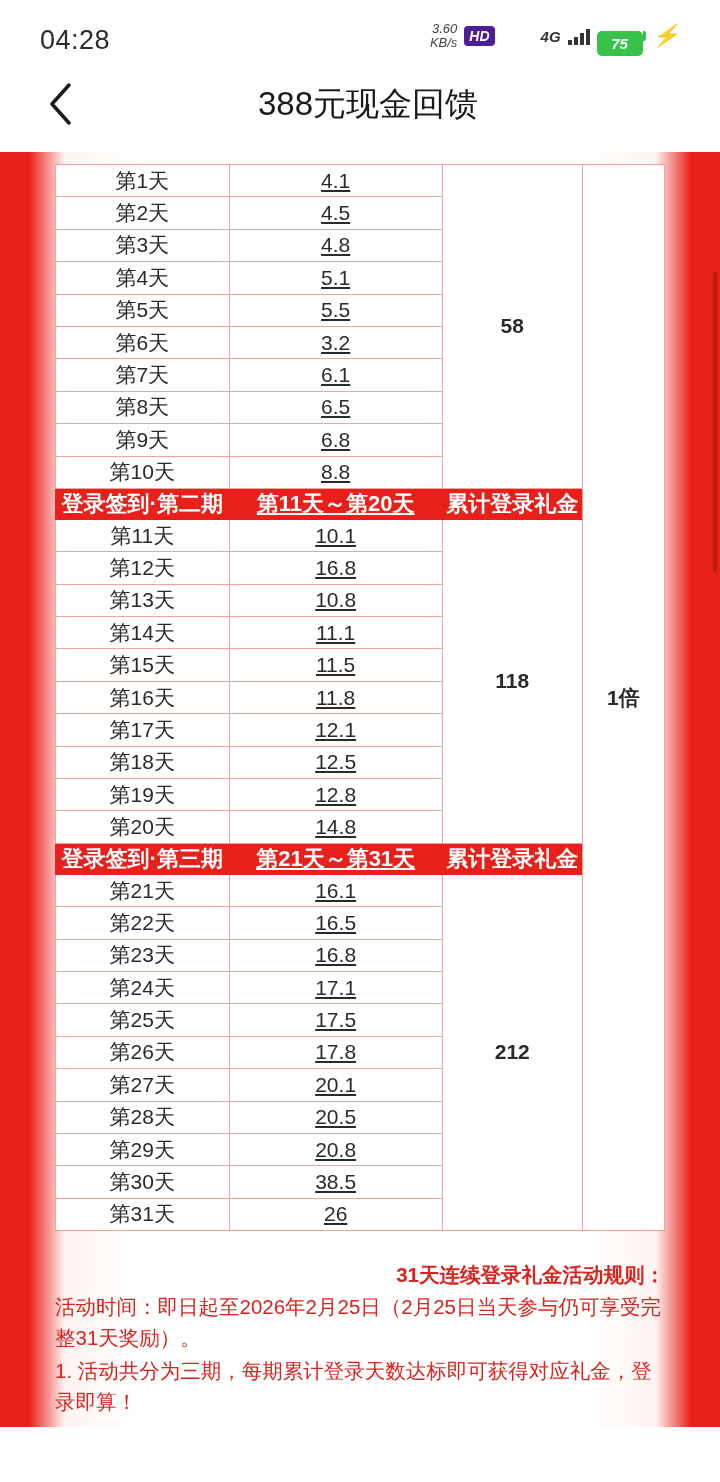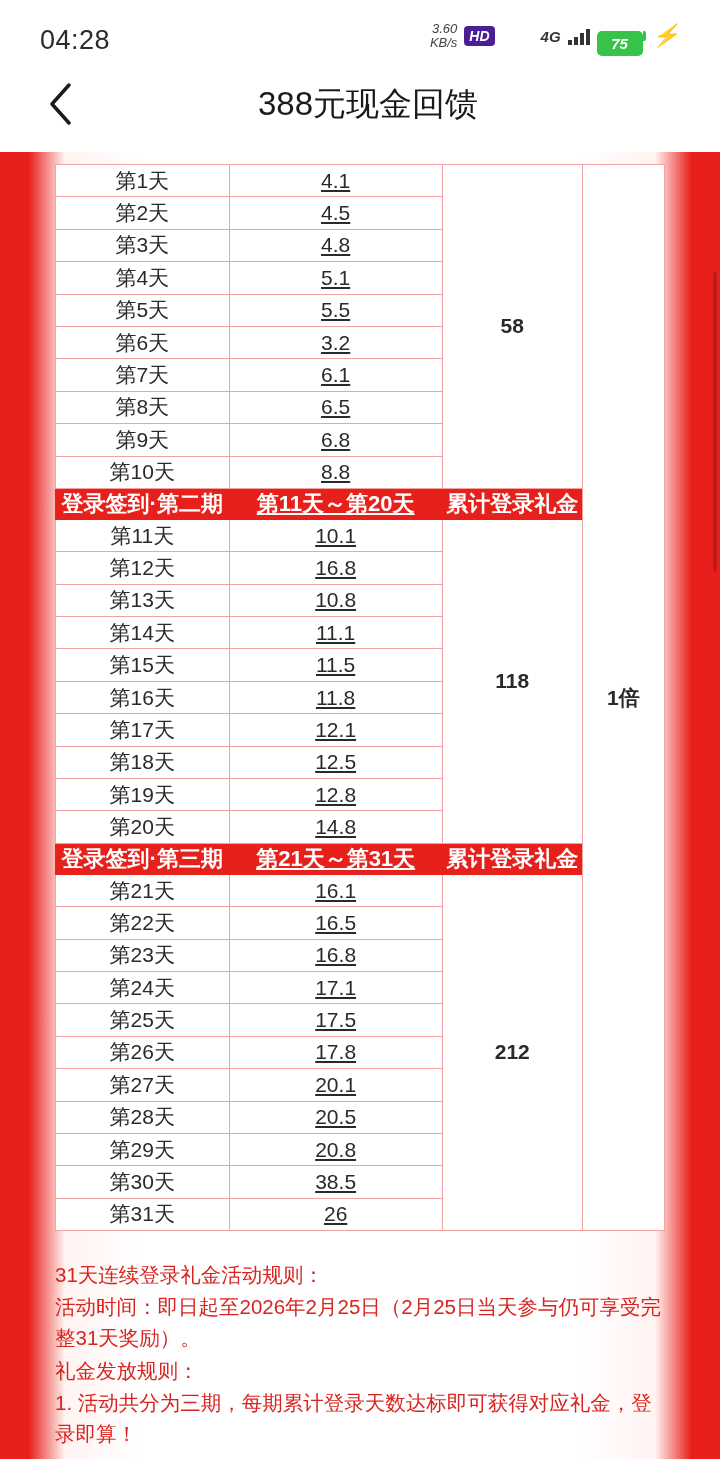--- a/index.html
+++ b/index.html
@@ -90,21 +90,21 @@
     background: #e8201c; color: #fff; font-weight: bold; font-size: 22px;
     border: 1px solid #e8201c; height: 20px;
   }
 
   .rules {
     padding: 14px 55px 0 55px;
     font-size: 20.5px;
     line-height: 1.52;
     color: #d8241f;
   }
-  .rules .r-title { font-weight: normal; margin-top: 2px; }
+  .rules .r-title { font-weight: bold; margin-top: 2px; text-align: right; }
   .rules .r-line { margin-top: 1px; }
 
   
   .scrollbar {
     position: absolute; right: 3px; top: 120px; width: 4px; height: 300px;
     background: rgba(0,0,0,.18); border-radius: 2px;
   }
 </style>
 </head>
 <body>
@@ -288,21 +288,20 @@
                 <td class="c-day">第31天</td>
                 <td class="c-amt">26</td>
               </tr>
             </tbody>
         </table>
       </div>
       <div class="rules">
         <div class="r-title">31天连续登录礼金活动规则：</div>
         <div id="rules-lines">
             <div class="r-line">活动时间：即日起至2026年2月25日（2月25日当天参与仍可享受完整31天奖励）。</div>
-            <div class="r-line">礼金发放规则：</div>
             <div class="r-line">1. 活动共分为三期，每期累计登录天数达标即可获得对应礼金，登录即算！</div>
           </div>
       </div>
     </div>
     <div class="scrollbar"></div>
   </div>
 
 </div>
 
 </body></html>

